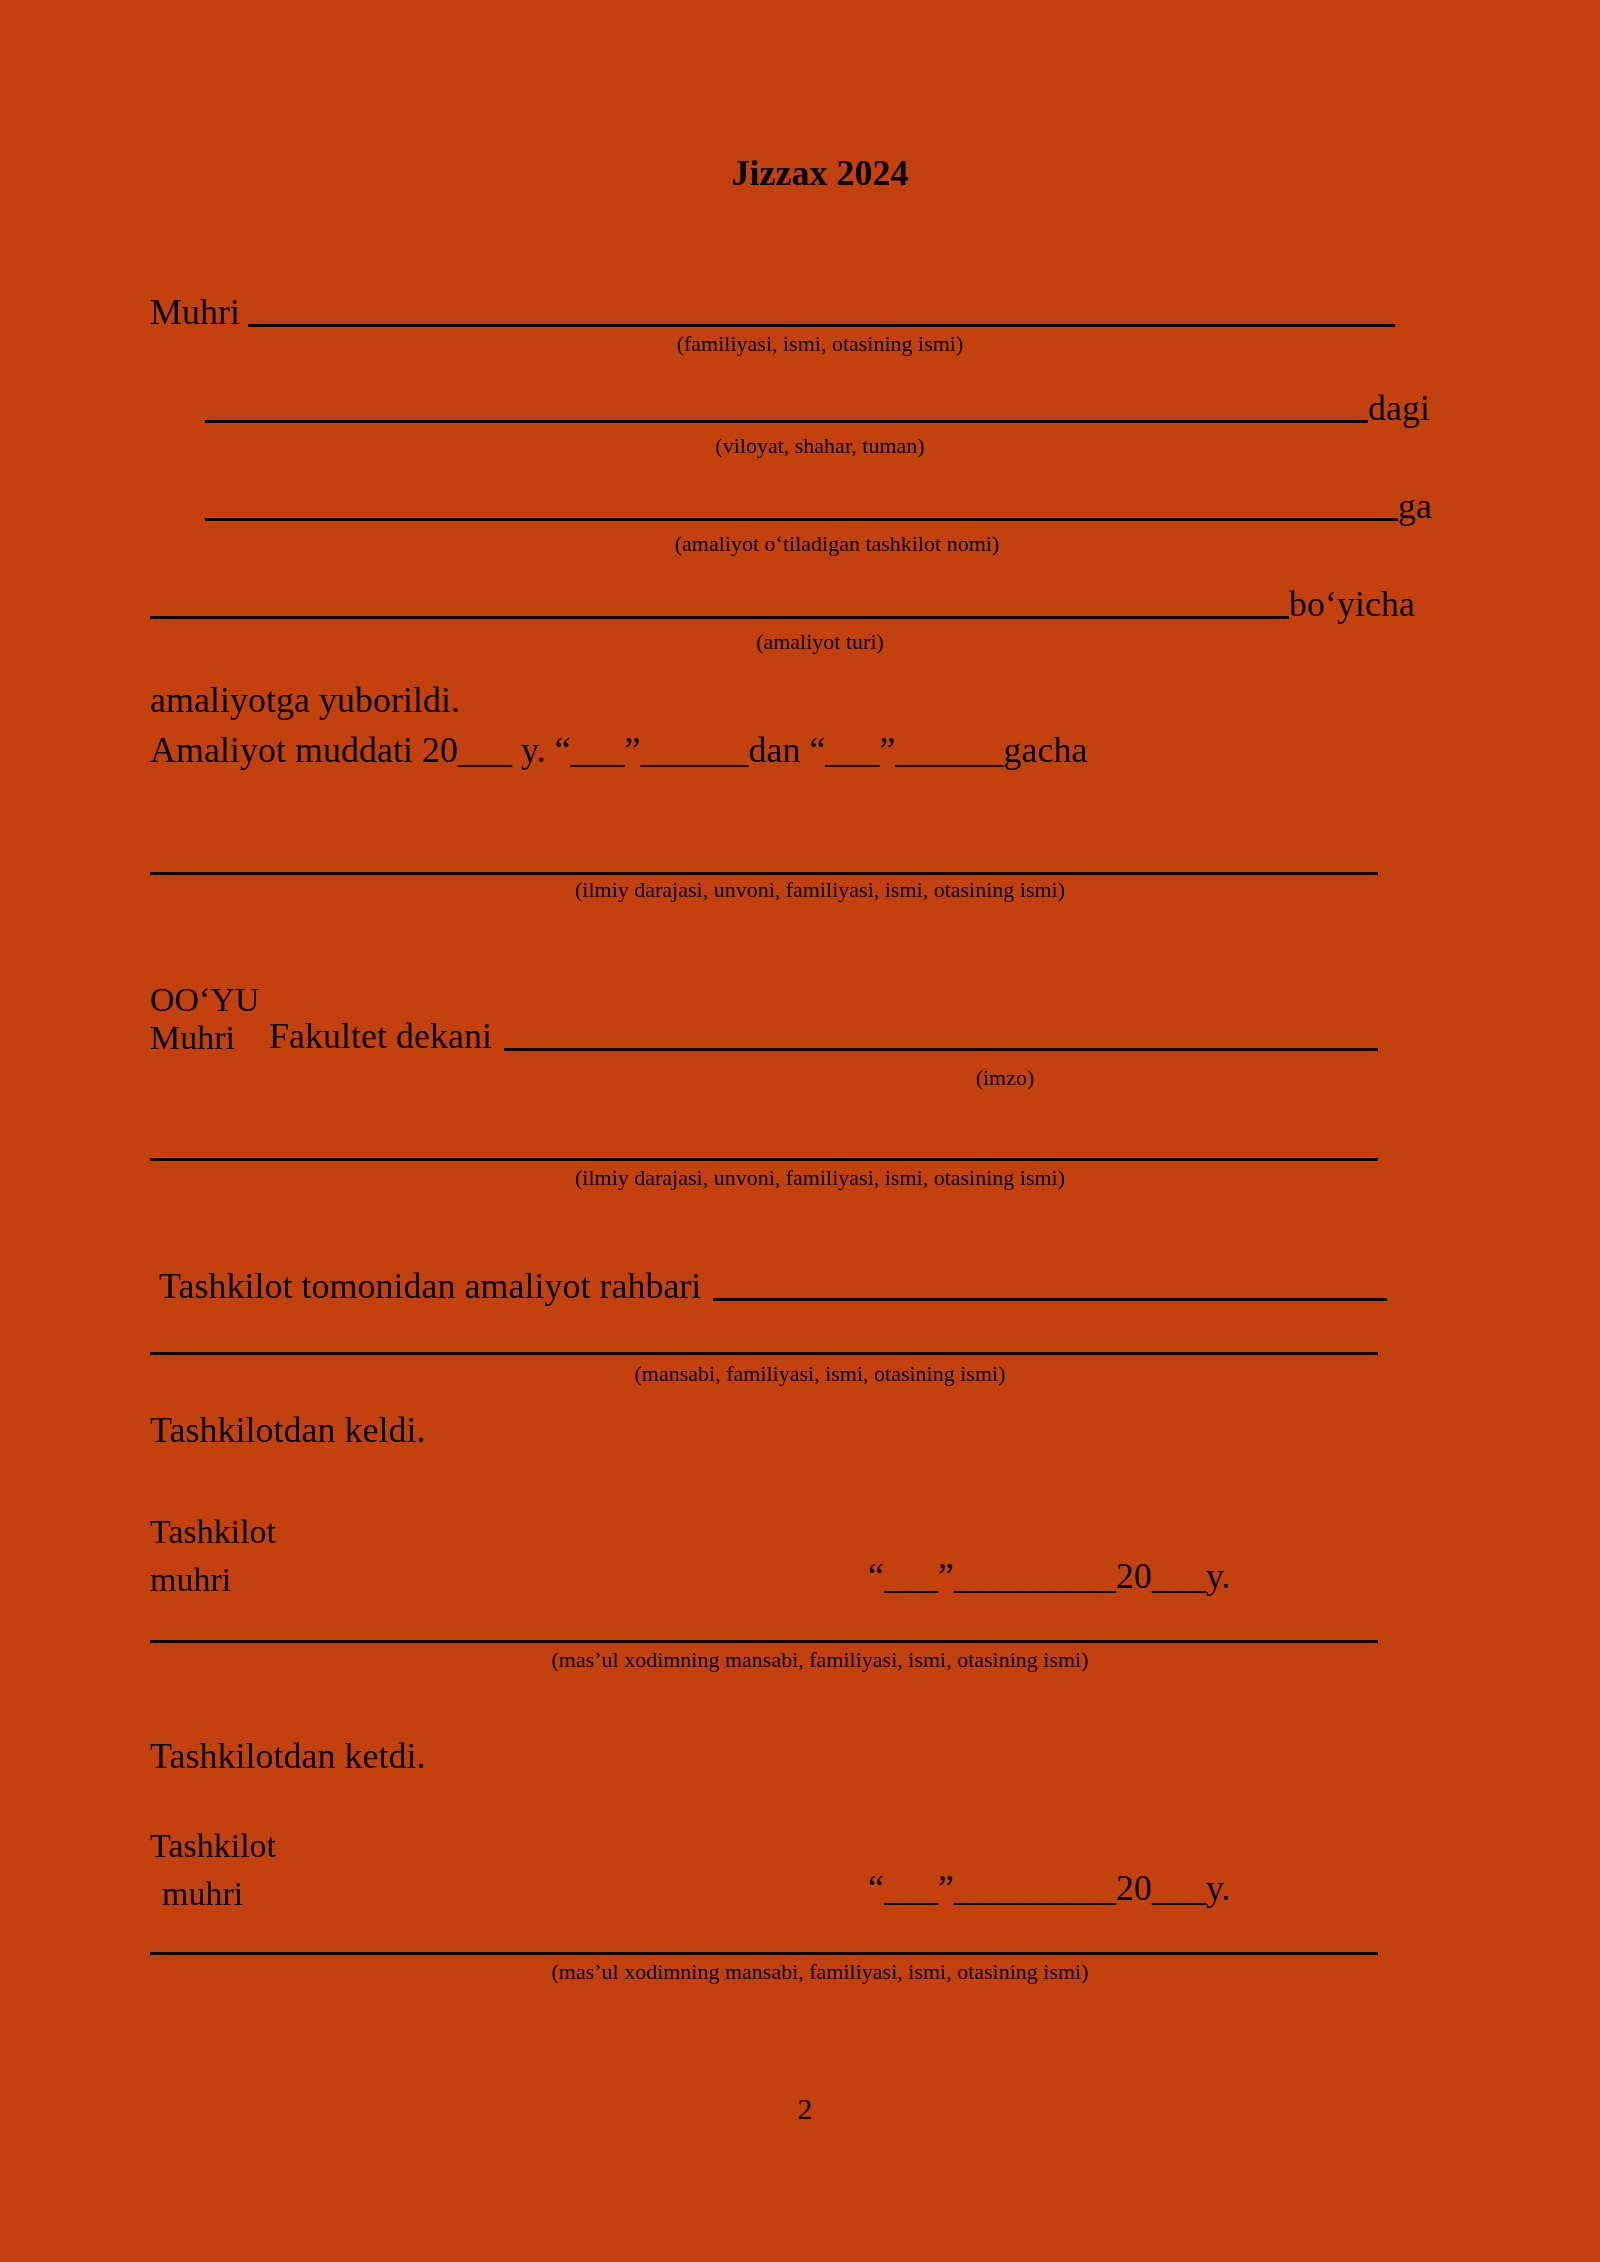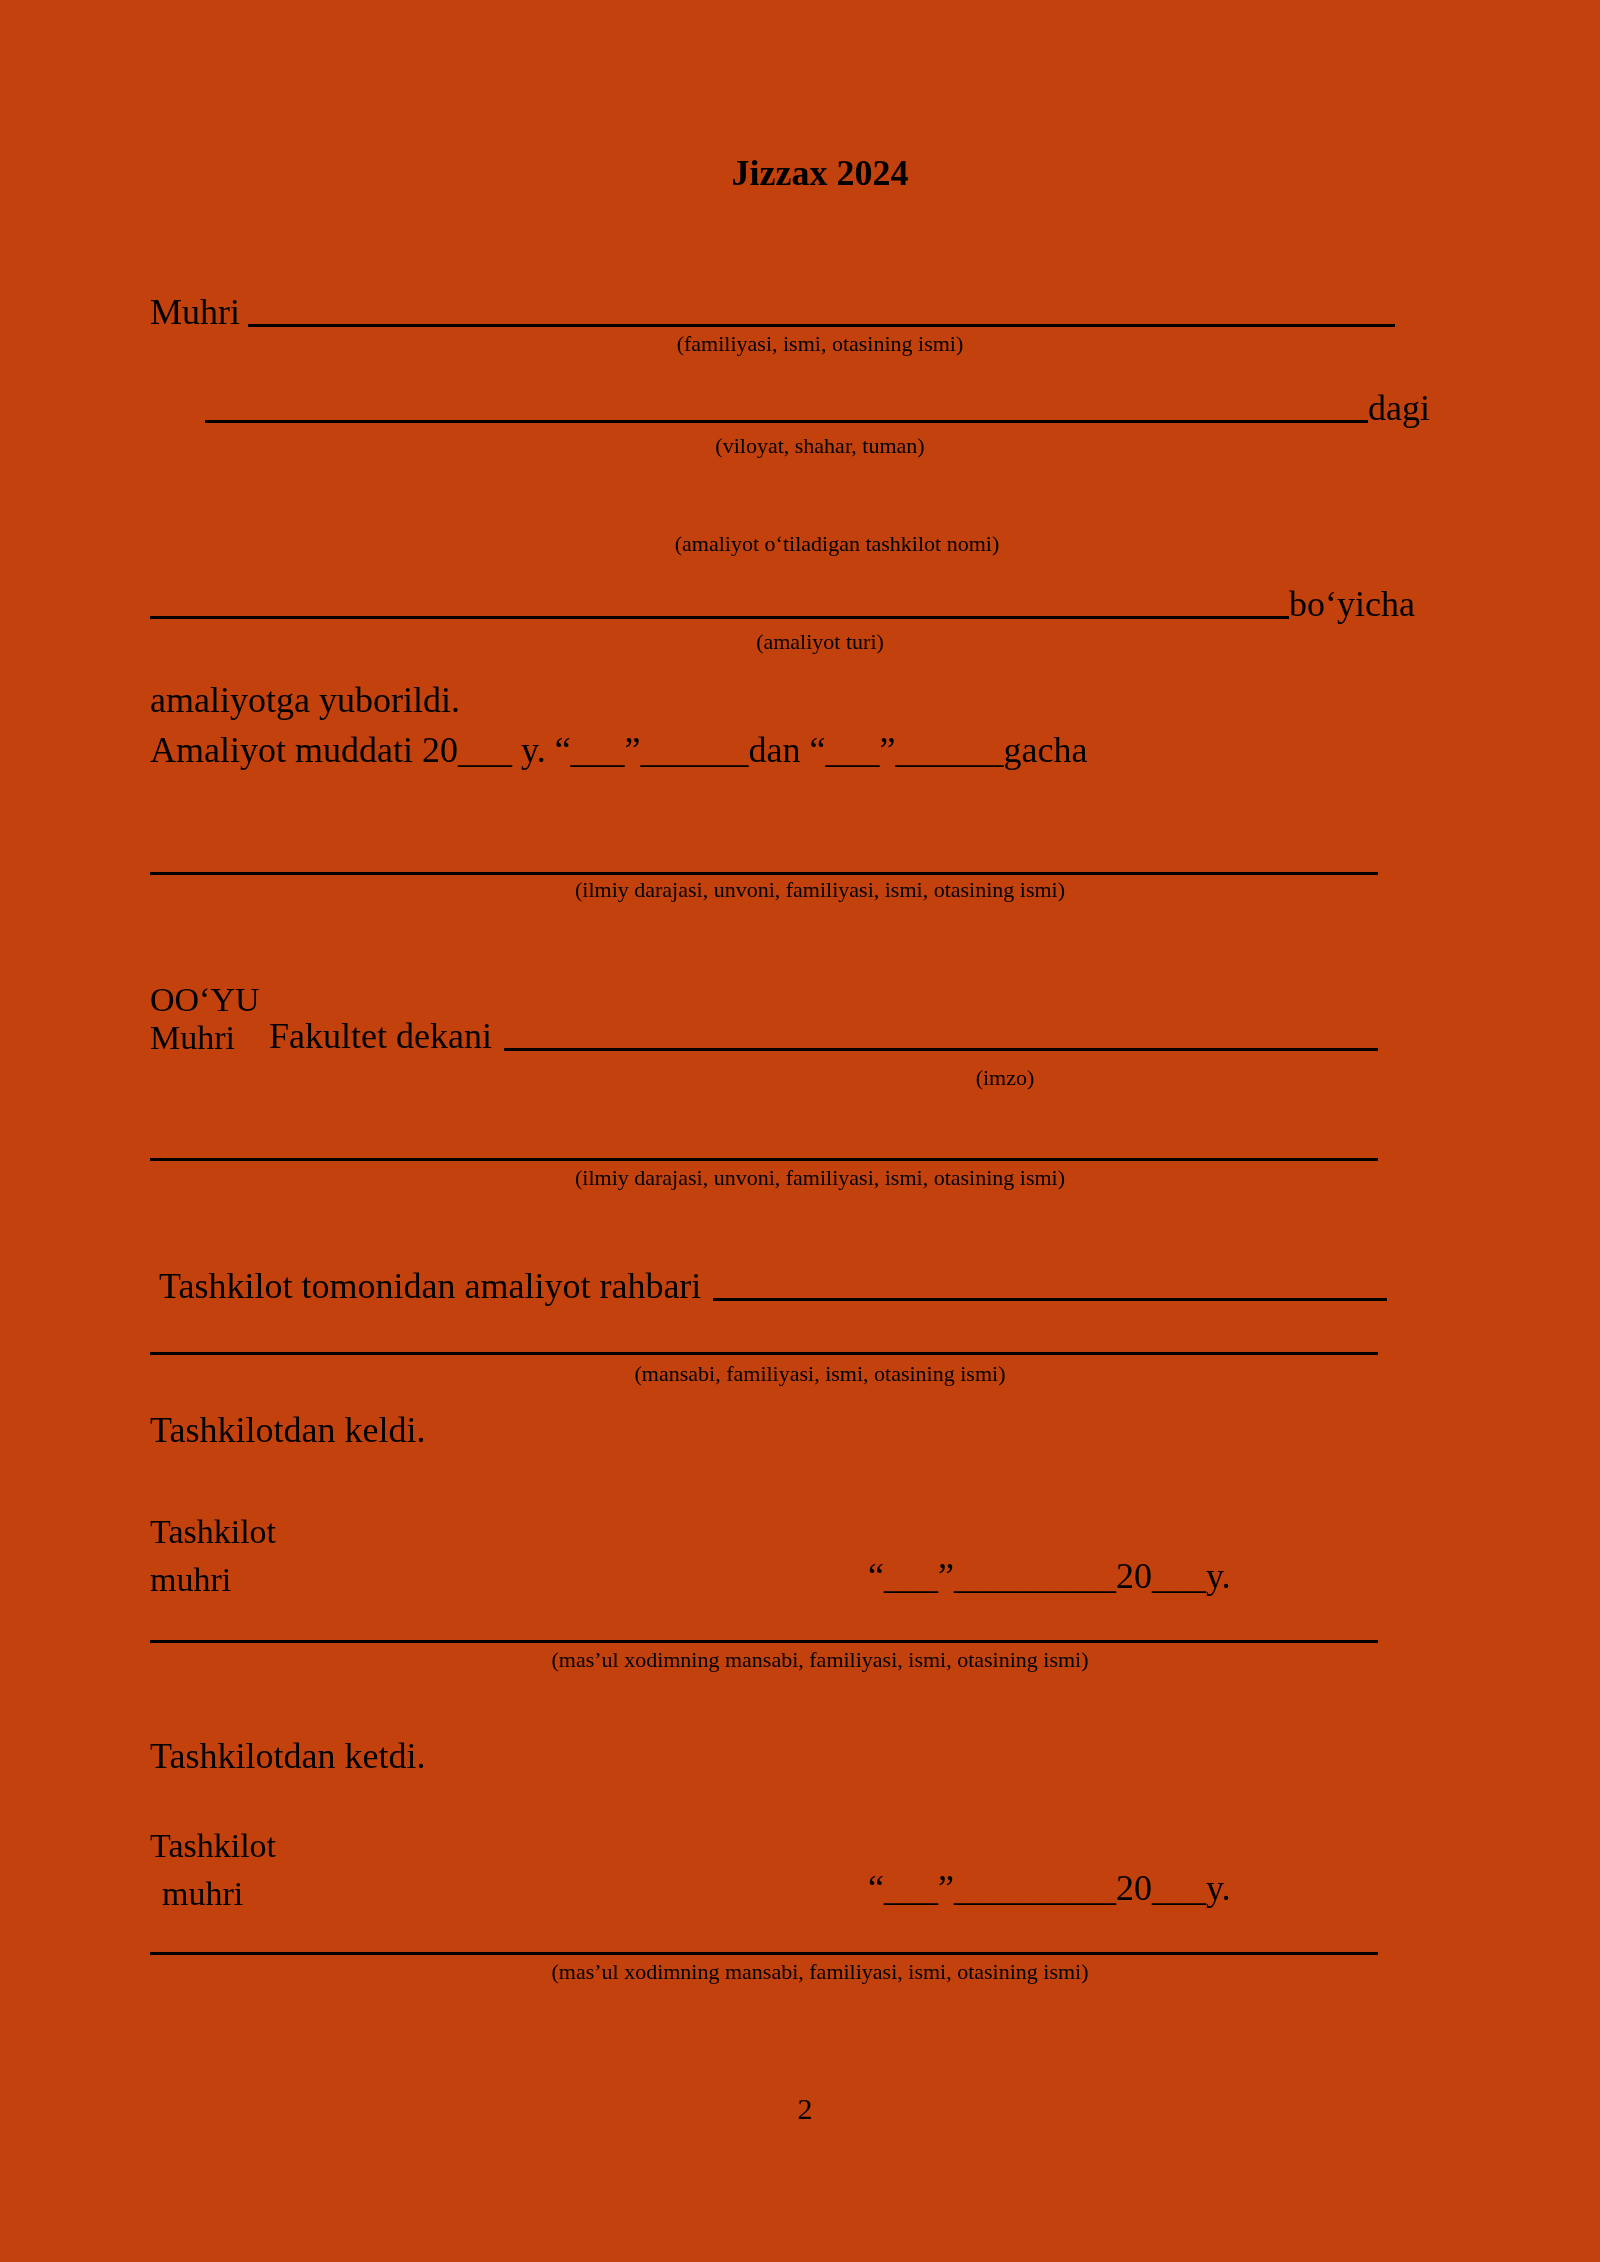--- a/index.html
+++ b/index.html
@@ -37,20 +37,24 @@
     <span class="uline gap8"></span>
   </div>
   <div class="abs t-cap cap-center" style="top:332px; left:150px; width:1340px;">(familiyasi, ismi, otasining ismi)</div>
 
   <div class="row t-main" style="top:388px; left:205px; width:1225px;">
     <span class="uline"></span>
     <span>dagi</span>
   </div>
   <div class="abs t-cap cap-center" style="top:434px; left:150px; width:1340px;">(viloyat, shahar, tuman)</div>
 
+  <div class="row t-main" style="top:486px; left:205px; width:1227px;">
+    <span class="uline"></span>
+    <span>ga</span>
+  </div>
   <div class="abs t-cap cap-center" style="top:532px; left:167px; width:1340px;">(amaliyot o‘tiladigan tashkilot nomi)</div>
 
   <div class="row t-main" style="top:584px; left:150px; width:1265px;">
     <span class="uline"></span>
     <span>bo‘yicha</span>
   </div>
   <div class="abs t-cap cap-center" style="top:630px; left:150px; width:1340px;">(amaliyot turi)</div>
 
   <div class="abs t-main" style="top:680px; left:150px;">amaliyotga yuborildi.</div>
 

